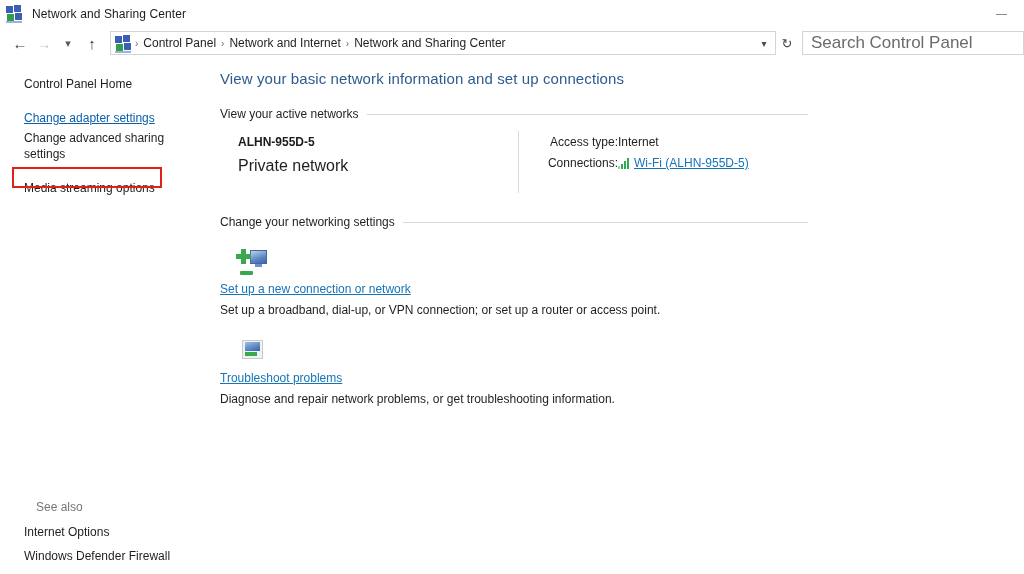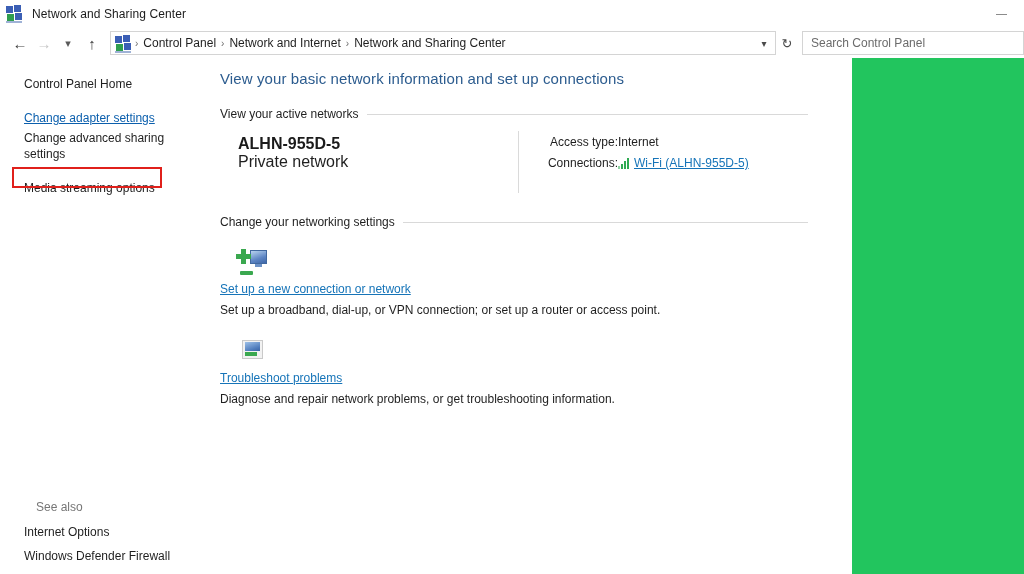--- a/index.html
+++ b/index.html
@@ -138,32 +138,32 @@
     width: 222px;
     border: 1px solid #d4d4d4;
     background: #ffffff;
     display: flex; align-items: center;
     padding: 0 6px;
     flex: 0 0 auto;
   }
   .searchbox input {
     border: none; outline: none;
     font-family: "Liberation Sans", sans-serif;
-    font-size: 12px;
+    font-size: 17px;
     color: #1f1f1f;
     width: 100%;
     background: transparent;
   }
   .searchbox input::placeholder { color: #6b6b6b; }
 
   
   .body {
     position: absolute;
     top: 58px; left: 0;
-    width: 852px; height: 516px;
+    width: 1024px; height: 516px;
     background: #ffffff;
   }
 
   
   .leftnav {
     position: absolute;
     top: 0; left: 0;
     width: 210px; height: 516px;
     padding-top: 16px;
   }
@@ -250,23 +250,24 @@
     display: flex;
   }
   .activenet .vrule {
     position: absolute;
     left: 298px; top: -4px;
     width: 1px; height: 62px;
     background: #dadada;
   }
   .net-left { width: 298px; padding-left: 18px; }
   .net-name {
-    font-size: 16px;
+    font-size: 12px;
     font-weight: bold;
     color: #1b1b1b;
+    margin-bottom: 8px;
   }
   .net-type { font-size: 16px; color: #1f1f1f; }
   .net-right { padding-left: 22px; text-align: right; }
   .kv { display: flex; align-items: center; margin-bottom: 7px; font-size: 12px; }
   .kv .k { color: #1f1f1f; width: 78px; flex: 0 0 auto; }
   .kv .v { color: #1f1f1f; }
   .kv .v.link { color: #1674b8; cursor: default; }
 
   .wifi-bars {
     display: inline-flex;

